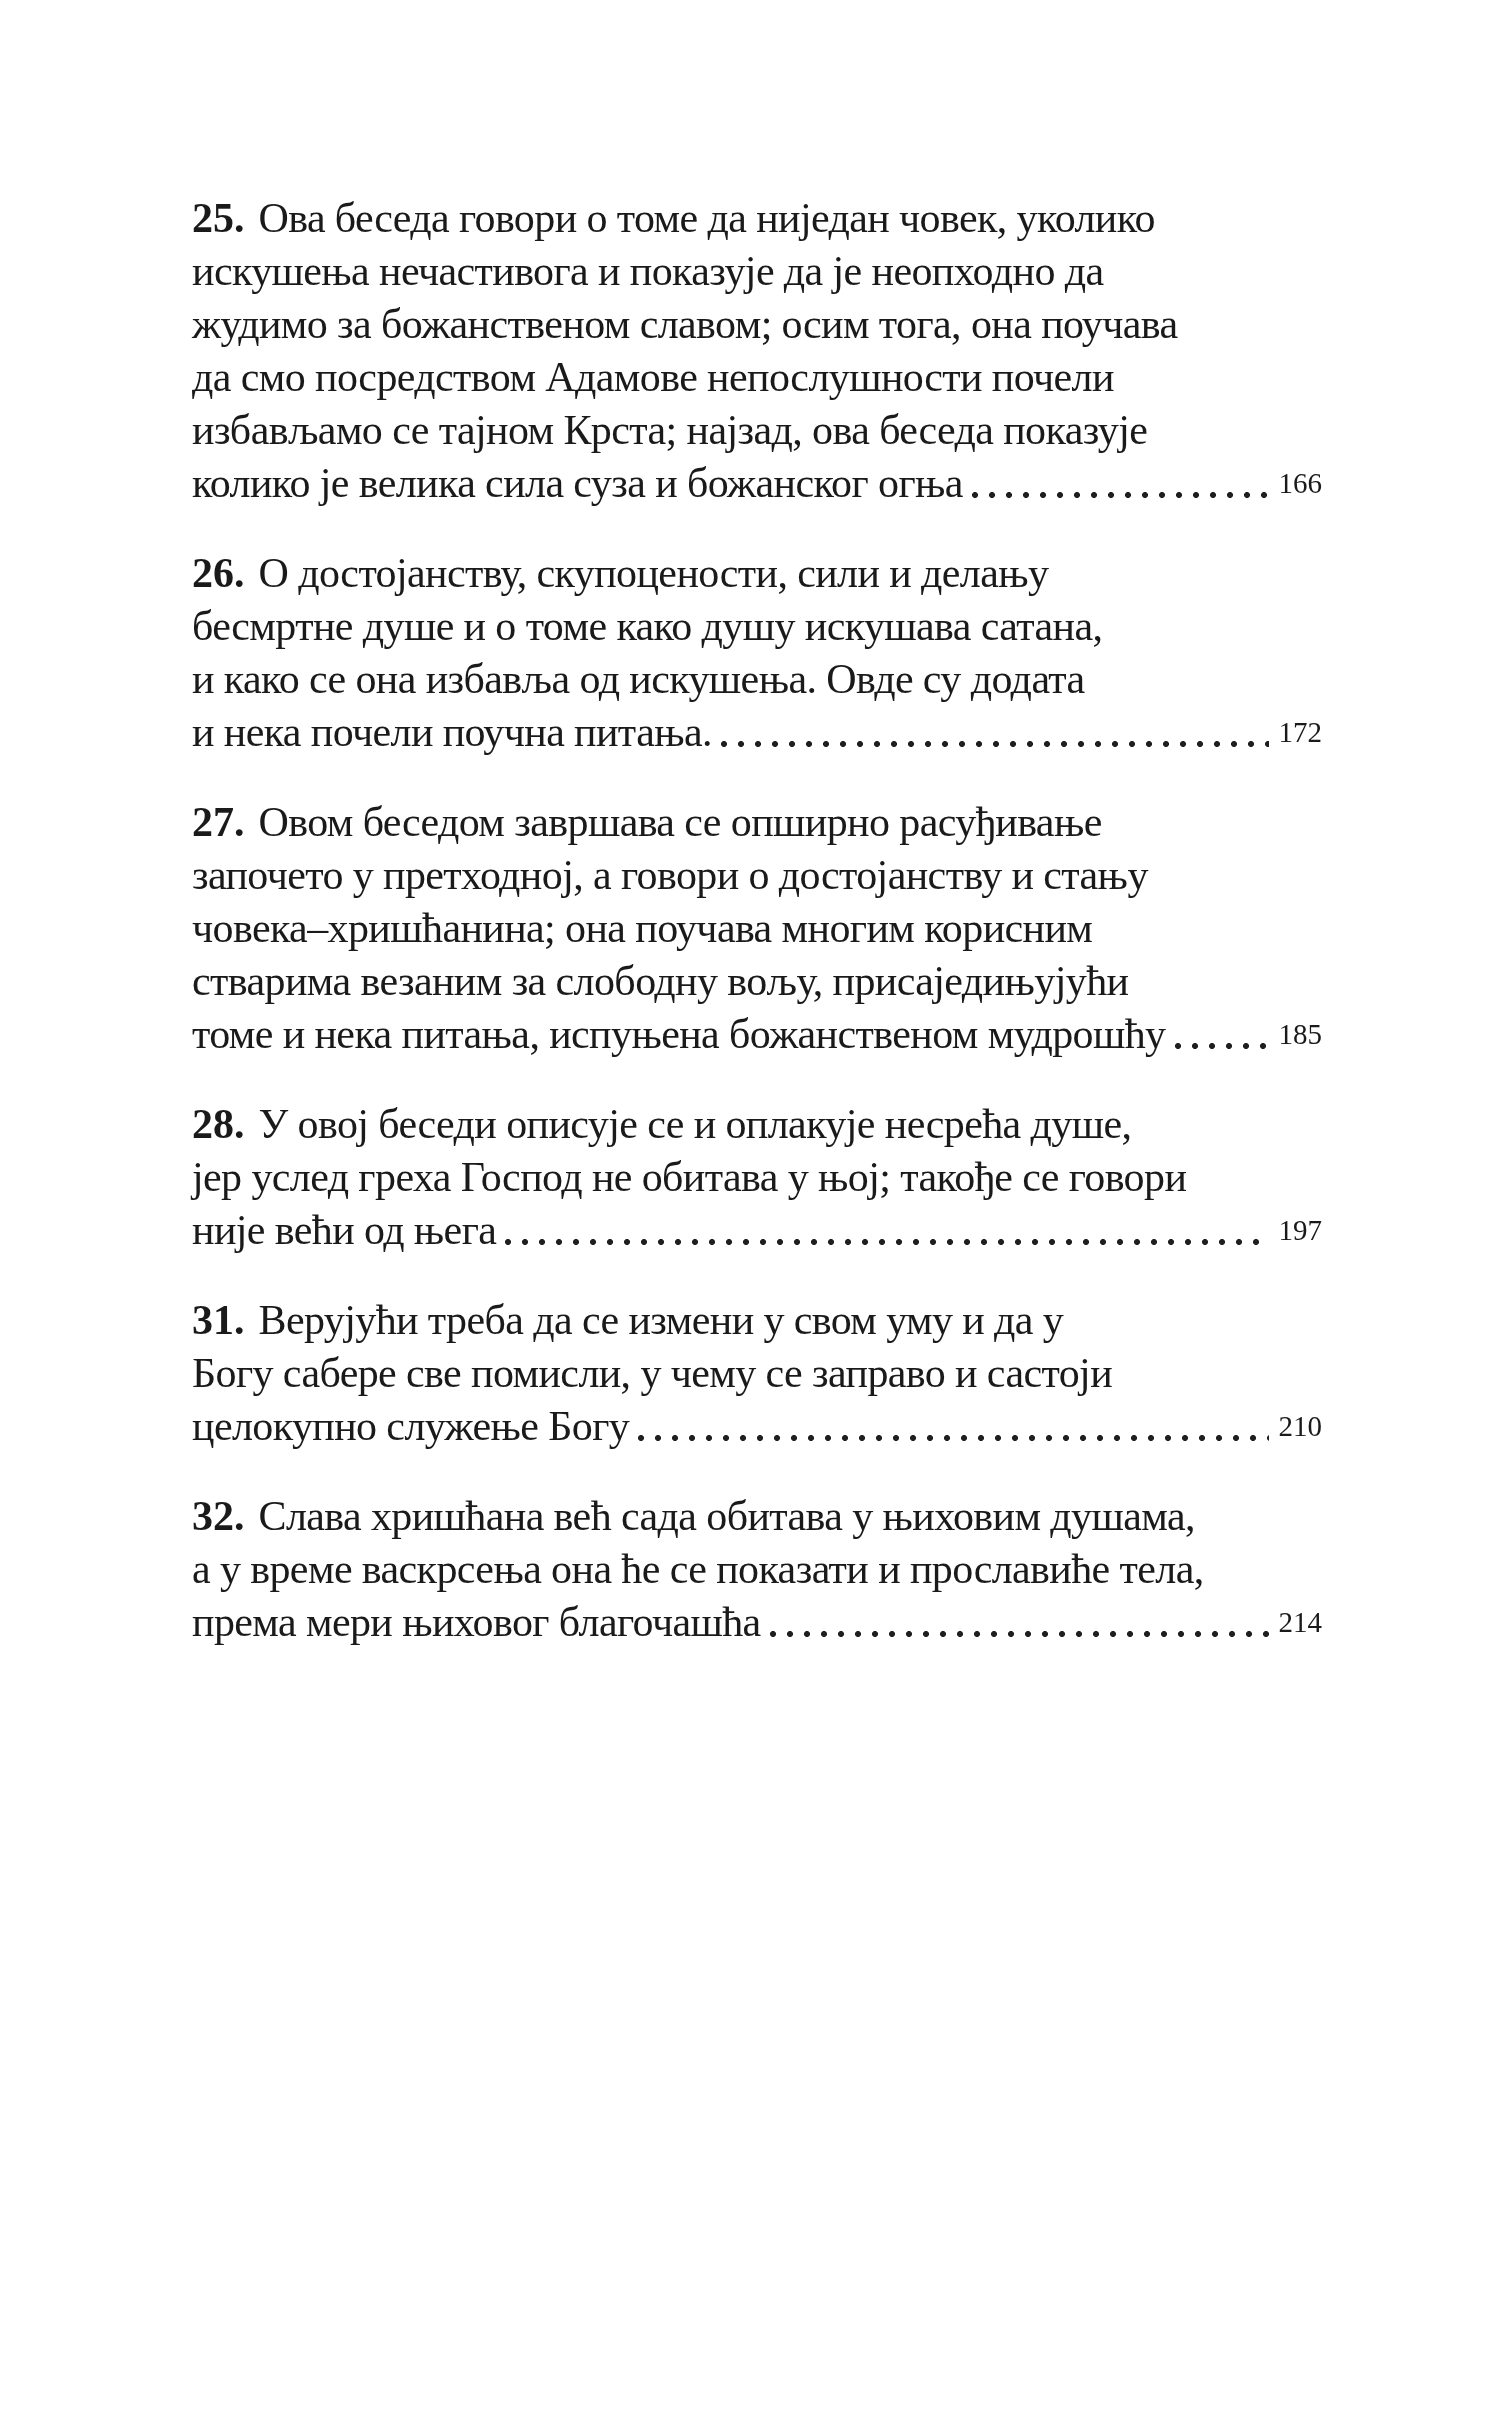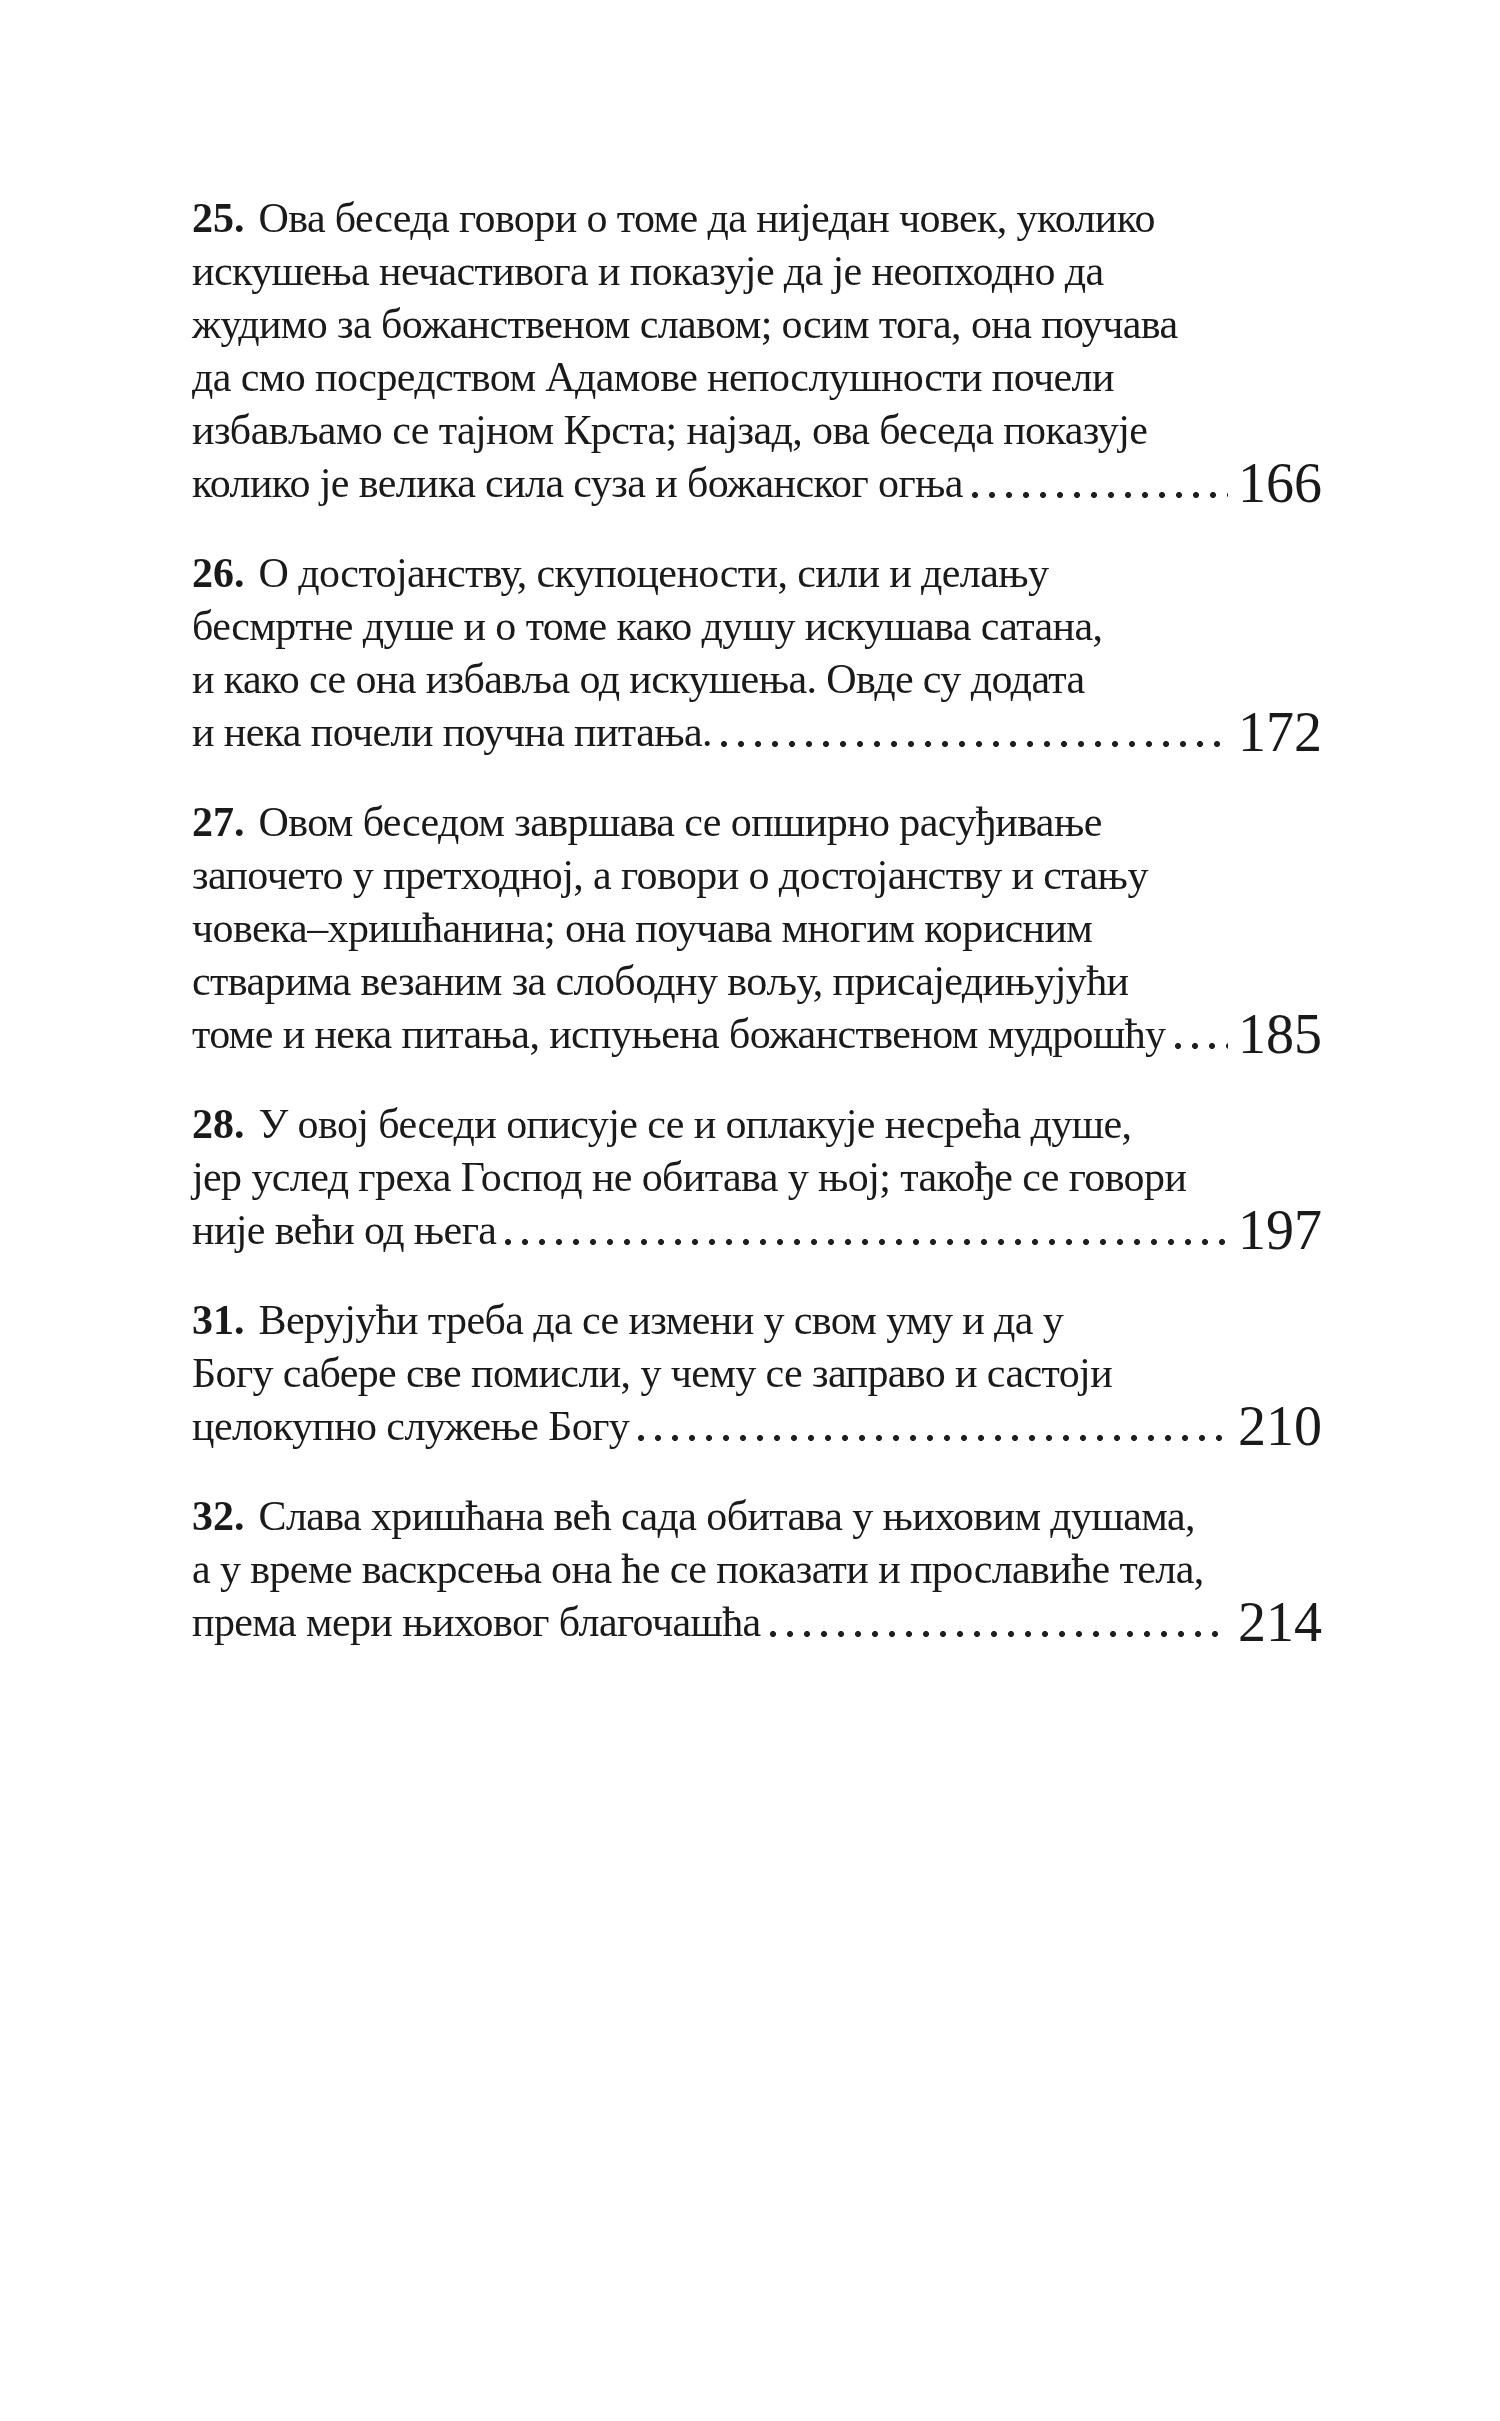--- a/index.html
+++ b/index.html
@@ -51,21 +51,21 @@
     height: 8px;
     align-self: flex-end;
     margin: 0 10px 11px 8px;
     background-image: radial-gradient(circle at 4px 4px, #1f1f1f 2.6px, rgba(0,0,0,0) 3.4px);
     background-size: 17px 8px;
     background-repeat: repeat-x;
     background-position: left bottom;
   }
   .pagenum {
     flex: 0 0 auto;
-    font-size: 56px;
+    font-size: 29px;
     letter-spacing: 0;
   }
 </style>
 </head>
 <body>
 
 <div class="page">
   <main class="toc">
 
     <section class="entry">

